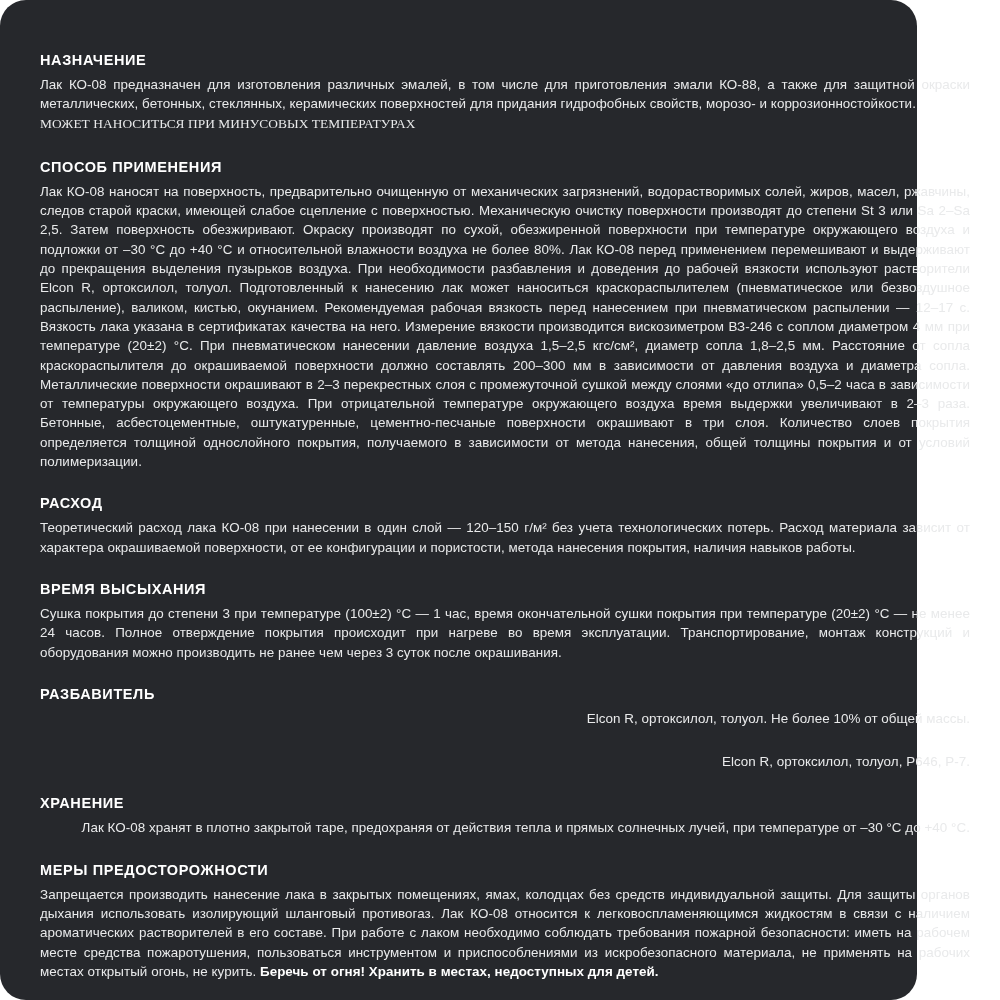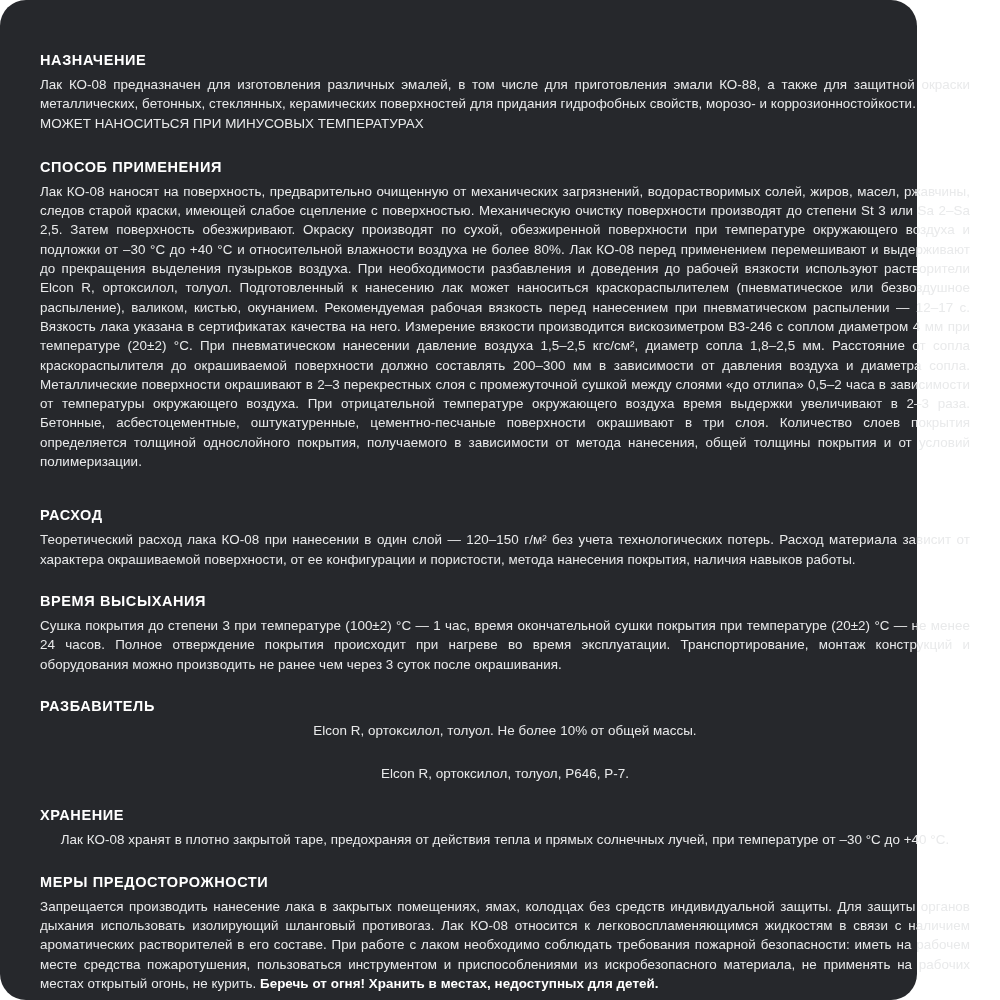--- a/index.html
+++ b/index.html
@@ -42,36 +42,37 @@
   }
   .sec-body {
     font-size: 13.4px;
     line-height: 19.3px;
     color: #e9eaeb;
     text-align: justify;
     margin: 0;
     letter-spacing: 0.05px;
   }
   .sec-body.plain {
-    text-align: center;
+    text-align: right;
   }
   .sec-extra {
     font-size: 13.4px;
     line-height: 19.3px;
     color: #e9eaeb;
     margin: 0;
     letter-spacing: 0.05px;
+    font-family: Liberation Serif, serif;
   }
   .bold-inline {
     font-weight: bold;
     color: #ffffff;
   }
   
   #sec-0 { margin-bottom: 26px; }
-  #sec-1 { margin-bottom: 36px; }
+  #sec-1 { margin-bottom: 24px; }
   #sec-2 { margin-bottom: 24px; }
   #sec-3 { margin-bottom: 24px; }
   #sec-4 { margin-bottom: 24px; }
   #sec-5 { margin-bottom: 24px; }
   #sec-6 { margin-bottom: 24px; }
   #sec-7 { margin-bottom: 24px; }
 </style>
 </head>
 <body>
 

